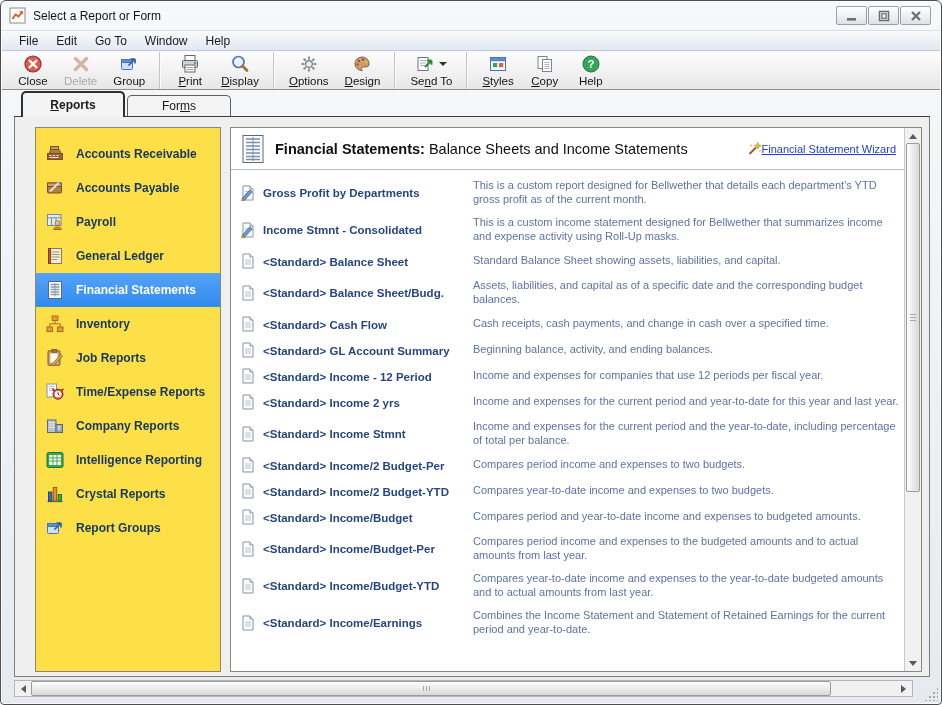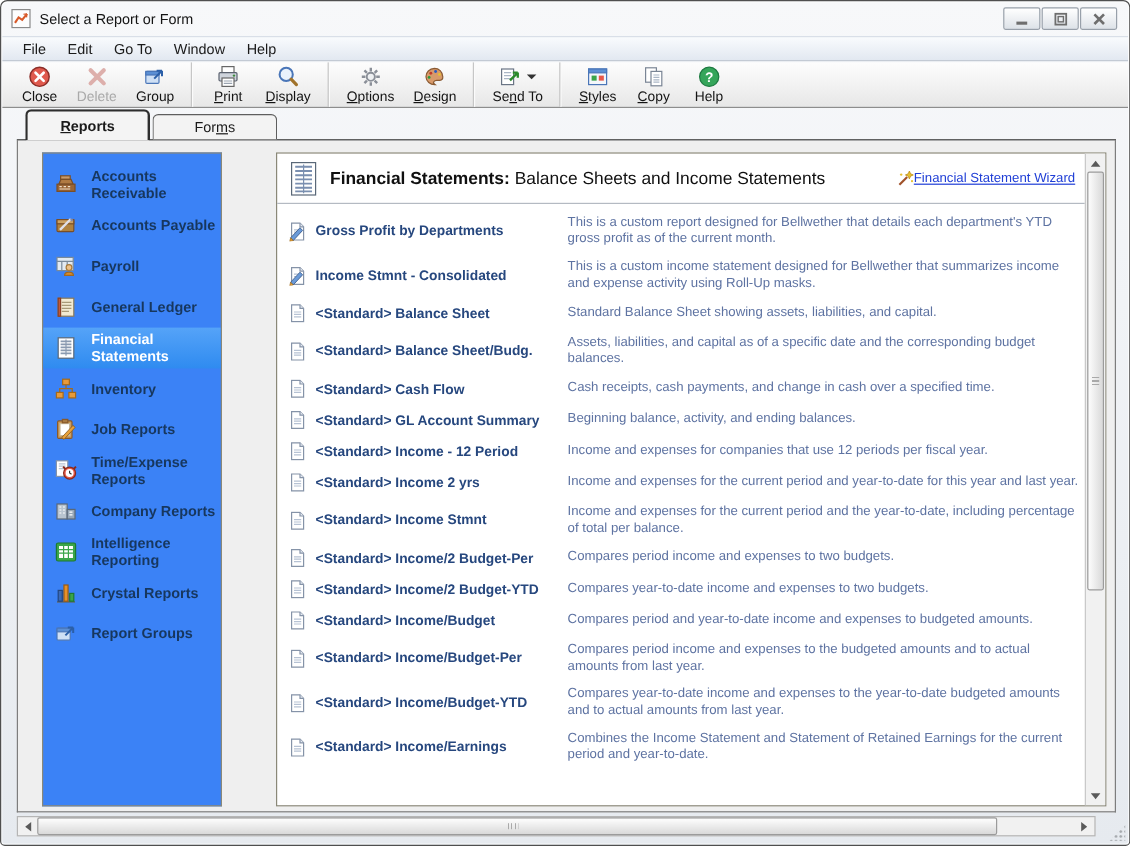--- a/index.html
+++ b/index.html
@@ -37,21 +37,21 @@
   
   .tabstrip{position:absolute;top:89px;left:13px;width:916px;height:27px;display:flex;align-items:flex-end;
     padding-left:7px;border-bottom:1px solid #3c3c3c;z-index:3;}
   .tab{width:104px;height:21px;line-height:20px;text-align:center;font-size:12px;color:#1a1a1a;
     border:1px solid #5e5e5e;border-bottom:none;border-radius:5px 5px 0 0;background:#f3f3f3;margin-right:2px;}
   .tab.active{font-weight:bold;height:26px;line-height:25px;background:#f4f4f4;border:2px solid #2e2e2e;border-bottom:none;margin-bottom:-1px;}
   
   .content-frame{position:absolute;top:116px;left:13px;width:916px;height:560px;background:#efefef;
     border:1px solid #7d7d7d;border-top:none;}
   
-  .sidebar{position:absolute;left:20px;top:10px;width:150px;bottom:4px;background:#3b82f6;
+  .sidebar{position:absolute;left:20px;top:10px;width:186px;bottom:4px;background:#fde047;
     border:1px solid #8a8878;padding-top:9px;overflow:hidden;}
   .side-item{display:flex;align-items:center;height:34px;padding-left:9px;gap:11px;
     font-size:12px;font-weight:bold;color:#17375e;cursor:default;}
   .side-item .sicon{width:20px;height:20px;display:inline-flex;flex:0 0 20px;}
   .side-item.selected{background:linear-gradient(#55a3f8,#2f8bf0);color:#fff;}
   
   .report-panel{position:absolute;left:215px;top:10px;right:7px;bottom:4px;background:#fff;
     border:1px solid #8a8878;display:flex;flex-direction:column;}
   .panel-header{display:flex;align-items:center;height:42px;padding:0 8px 0 9px;
     border-bottom:1px solid #b4bac2;margin-right:17px;flex:0 0 42px;}

